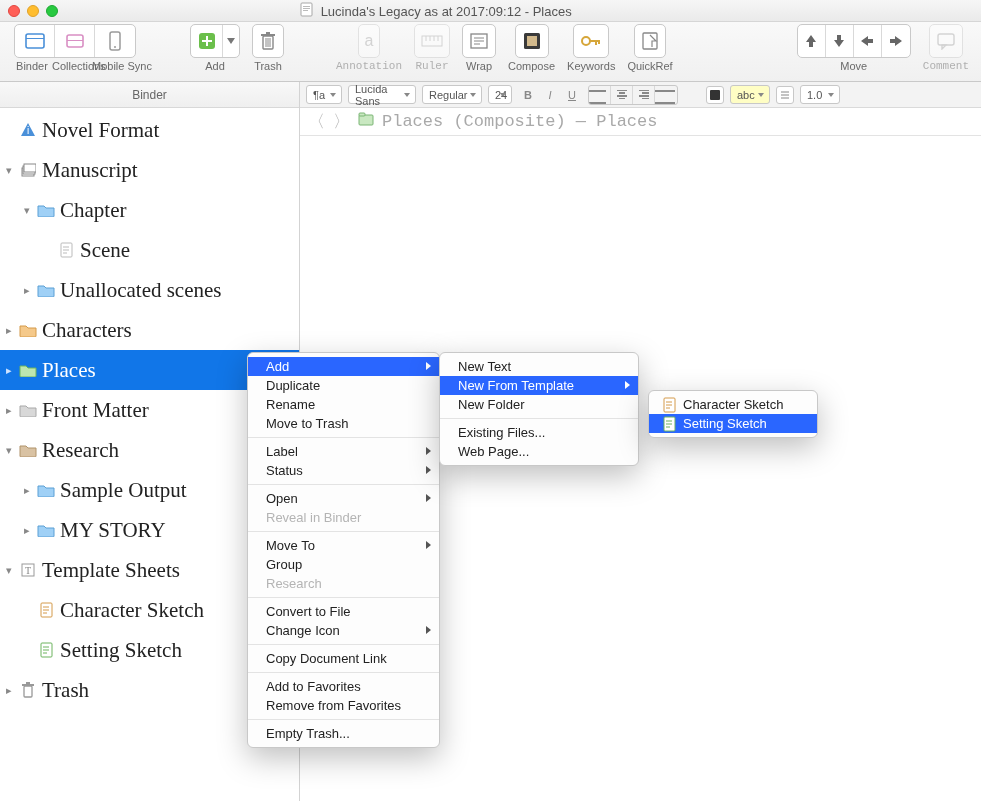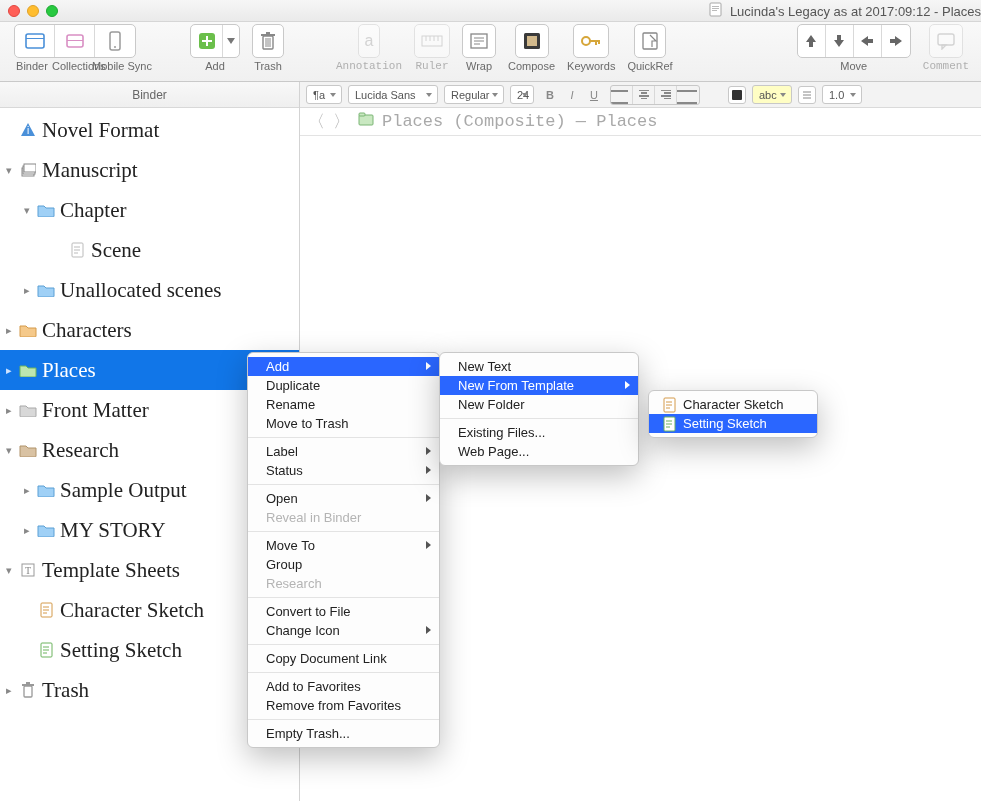--- a/index.html
+++ b/index.html
@@ -25,21 +25,21 @@
     color: #4a4a4a;
   }
   .traffic { display:flex; gap:7px; align-items:center; }
   .tl { width:12px; height:12px; border-radius:50%; }
   .tl.red { background:#ff5f57; border:1px solid #e24640;}
   .tl.yellow{ background:#ffbd2e; border:1px solid #e1a128;}
   .tl.green{ background:#28c940; border:1px solid #1da932;}
   .title-center {
     position:absolute;
     left:0; right:0;
-    text-align:right;
+    text-align:left;
     pointer-events:none;
     margin-left:300px;
     color:#555;
     white-space:nowrap;
   }
   .title-center .doc-ico { display:inline-block; vertical-align:middle; margin-right:4px;}
   .title-center span { vertical-align:middle; }
 
   
   .toolbar {
@@ -116,21 +116,21 @@
     white-space:nowrap;
   }
   .brow.selected { background:#1176e8; color:#fff;}
   .brow .disc {
     width:12px; display:inline-block; color:#888; font-size:11px; margin-right:0px;
   }
   .brow.selected .disc{ color:#cfe3ff;}
   .brow .bicon { width:20px; display:inline-flex; align-items:center; justify-content:center; margin-right:4px;}
   .brow.lvl1 { padding-left:6px;}
   .brow.lvl2 { padding-left:24px;}
-  .brow.lvl3 { padding-left:55px;}
+  .brow.lvl3 { padding-left:44px;}
   .editor {
     flex:1;
     display:flex; flex-direction:column;
     position:relative;
   }
   .pathbar {
     height:28px;
     border-bottom:1px solid #e3e3e3;
     display:flex; align-items:center;
     padding:0 8px;
@@ -523,21 +523,21 @@
         </div>
       </div>
   </div>
 
   <div class="editor">
 
     <div class="formatbar">
       <div class="dd" style="width:36px">
           <span>¶a</span>
         </div>
-      <div class="dd" style="width:90px">
+      <div class="dd" style="width:68px">
           <span>Lucida Sans</span>
         </div>
       <div class="dd" style="width:60px">
           <span>Regular</span>
         </div>
       <div class="dd" style="width:20px">
           <span>24</span>
         </div>
       <div class="biu">
         <span style="font-weight:bold">B</span>

